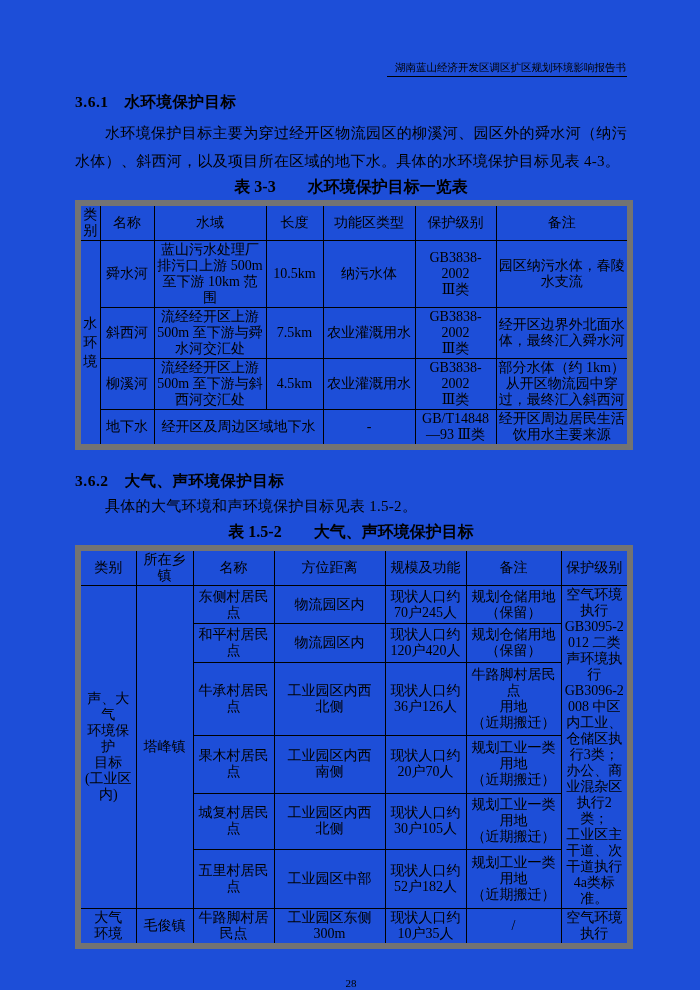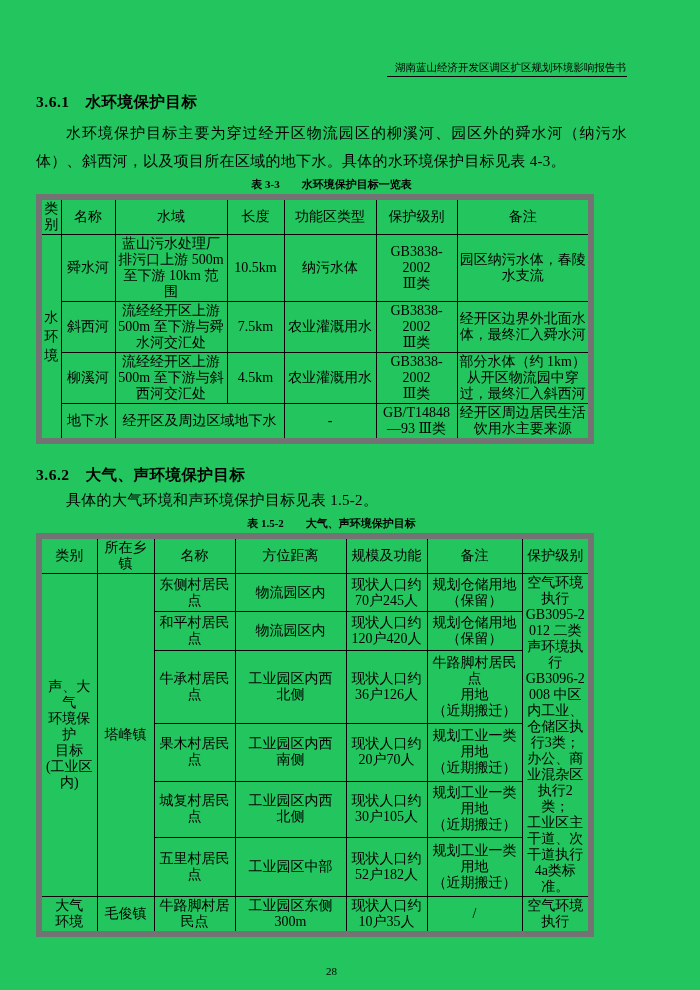--- a/index.html
+++ b/index.html
@@ -3,21 +3,21 @@
 <meta charset="utf-8">
 <style>
   * { margin:0; padding:0; box-sizing:border-box; }
   html, body { background:#ffffff; }
   body {
     width:700px; height:990px;
     font-family:"Liberation Serif","DejaVu Serif",serif;
     color:#000;
     overflow:hidden;
   }
-  .page { width:700px; height:990px; padding:57px 73px 0 36px; background:#22c55e; }
+  .page { width:700px; height:990px; padding:57px 73px 0 75px; background:#1d4ed8; }
 
   .doc-header { text-align:right; height:18px; }
   .doc-header-text {
     display:inline-block;
     font-size:10.5px;
     line-height:13px;
     border-bottom:1px solid #000;
     padding:0 1px 2px 8px;
   }
 
@@ -25,21 +25,21 @@
   .sec-heading.second { margin-top:21px; }
 
   .body-para {
     font-size:15px; line-height:28px;
     text-indent:2em; text-align:justify;
     margin-top:6px;
     letter-spacing:0.3px;
   }
   .body-para.follow { margin-top:0; }
 
-  .tbl-caption { font-size:11px; font-weight:bold; text-align:center; margin:2px 0 2px; }
+  .tbl-caption { font-size:16px; font-weight:bold; text-align:center; margin:2px 0 2px; }
 
   table.tbl {
     border-collapse:collapse; table-layout:fixed;
     width:552px; font-size:14px; line-height:16px;
     border:6px solid #737373;
     margin:0;
   }
   .tbl th, .tbl td {
     border:1px solid #000;
     text-align:center; vertical-align:middle;

